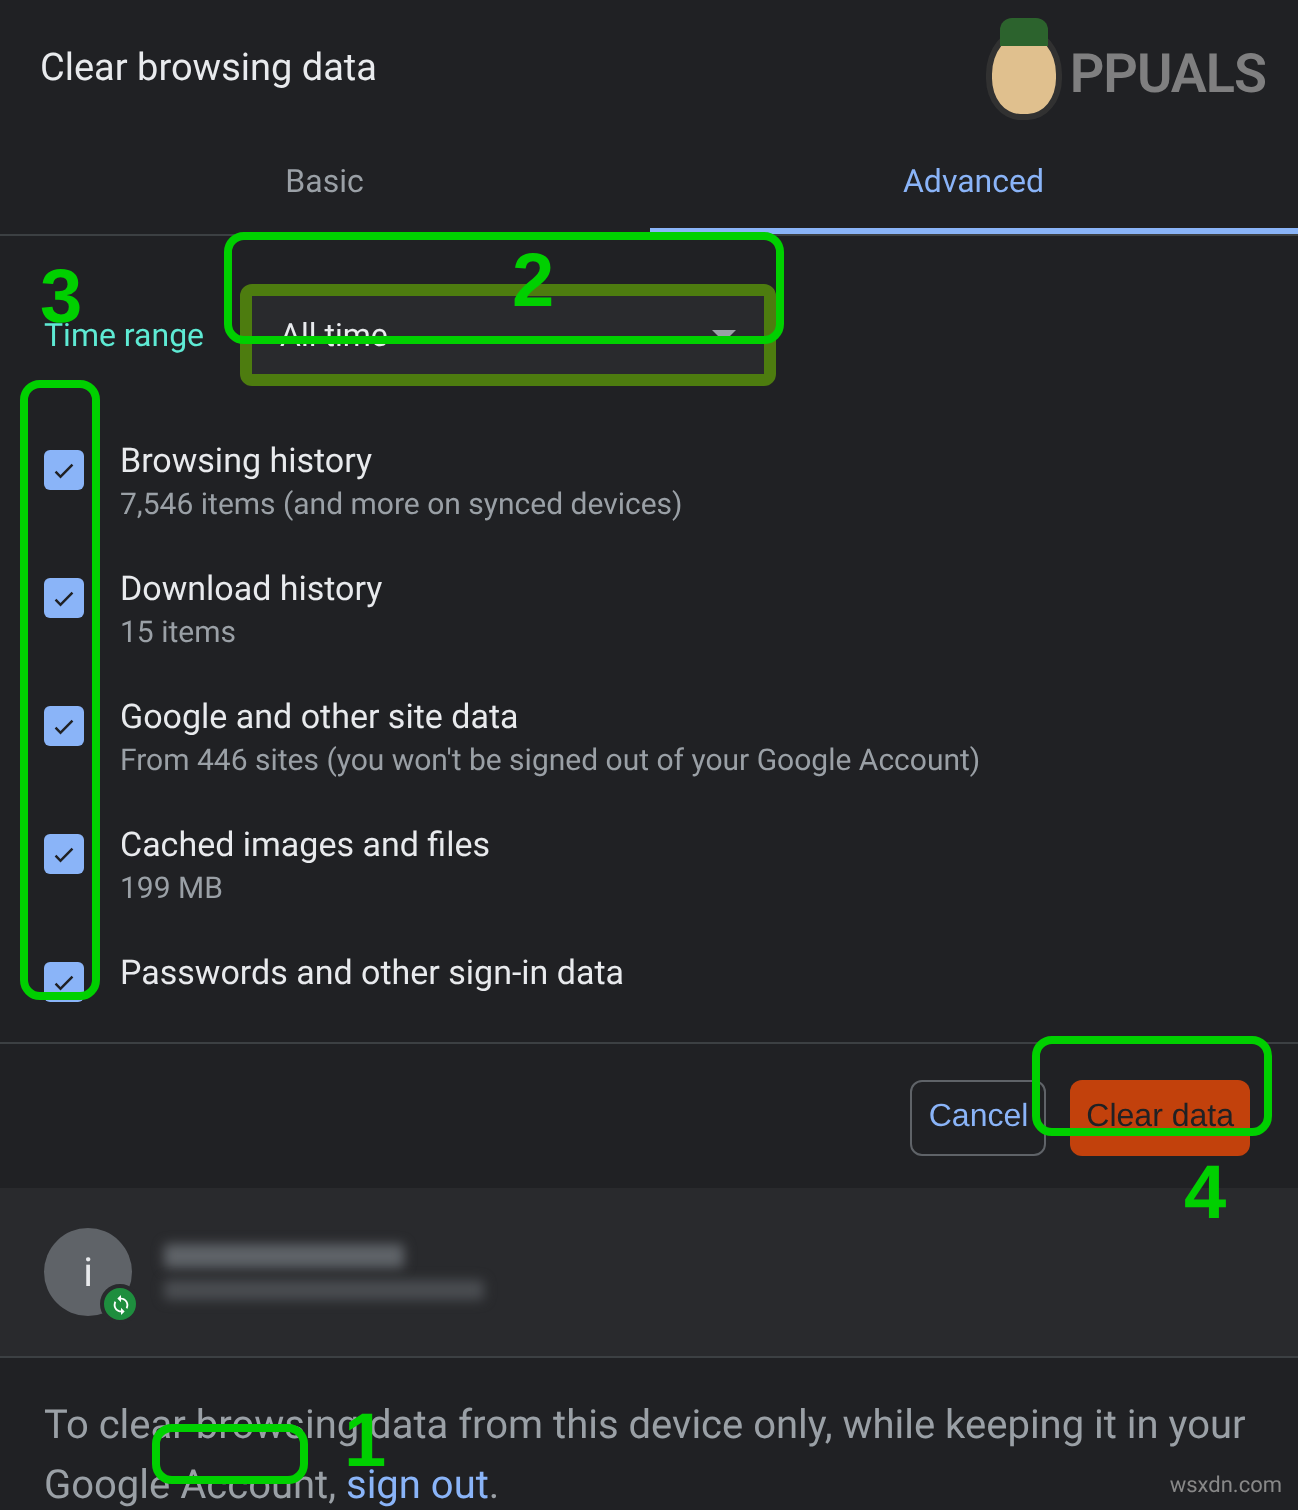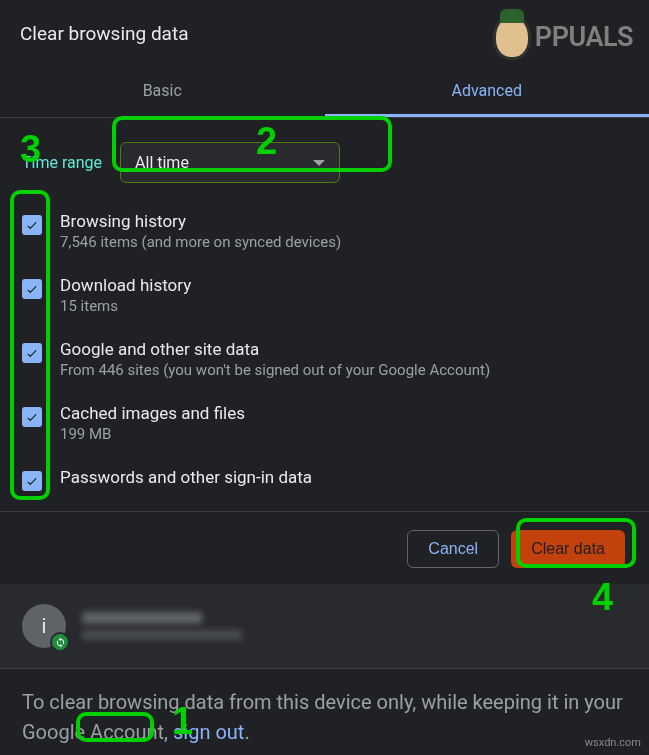--- a/index.html
+++ b/index.html
@@ -47,24 +47,24 @@
   }
   .range-label {
     font-size: 16px;
     color: #5eead4;
   }
   .select {
     display: flex;
     align-items: center;
     justify-content: space-between;
     background: #292a2d;
-    border: 1px solid #4d7c0f;
+    border: 6px solid #4d7c0f;
     border-radius: 6px;
     padding: 10px 14px;
-    width: 220px;
+    width: 268px;
     font-size: 16px;
     color: #e8eaed;
     cursor: pointer;
   }
   .dropdown-arrow {
     width: 0; height: 0;
     border-left: 6px solid transparent;
     border-right: 6px solid transparent;
     border-top: 6px solid #9aa0a6;
   }
@@ -103,21 +103,21 @@
   .buttons {
     display: flex;
     justify-content: flex-end;
     gap: 12px;
     padding: 18px 24px 16px 24px;
     border-top: 1px solid #3c4043;
     margin-top: 6px;
   }
   .btn {
     border-radius: 6px;
-    padding: 9px 20px;
+    padding: 9px 8px;
     font-size: 16px;
     cursor: pointer;
     border: none;
   }
   .btn-cancel {
     background: transparent;
     color: #8ab4f8;
     border: 1px solid #5f6368;
   }
   .btn-primary {

